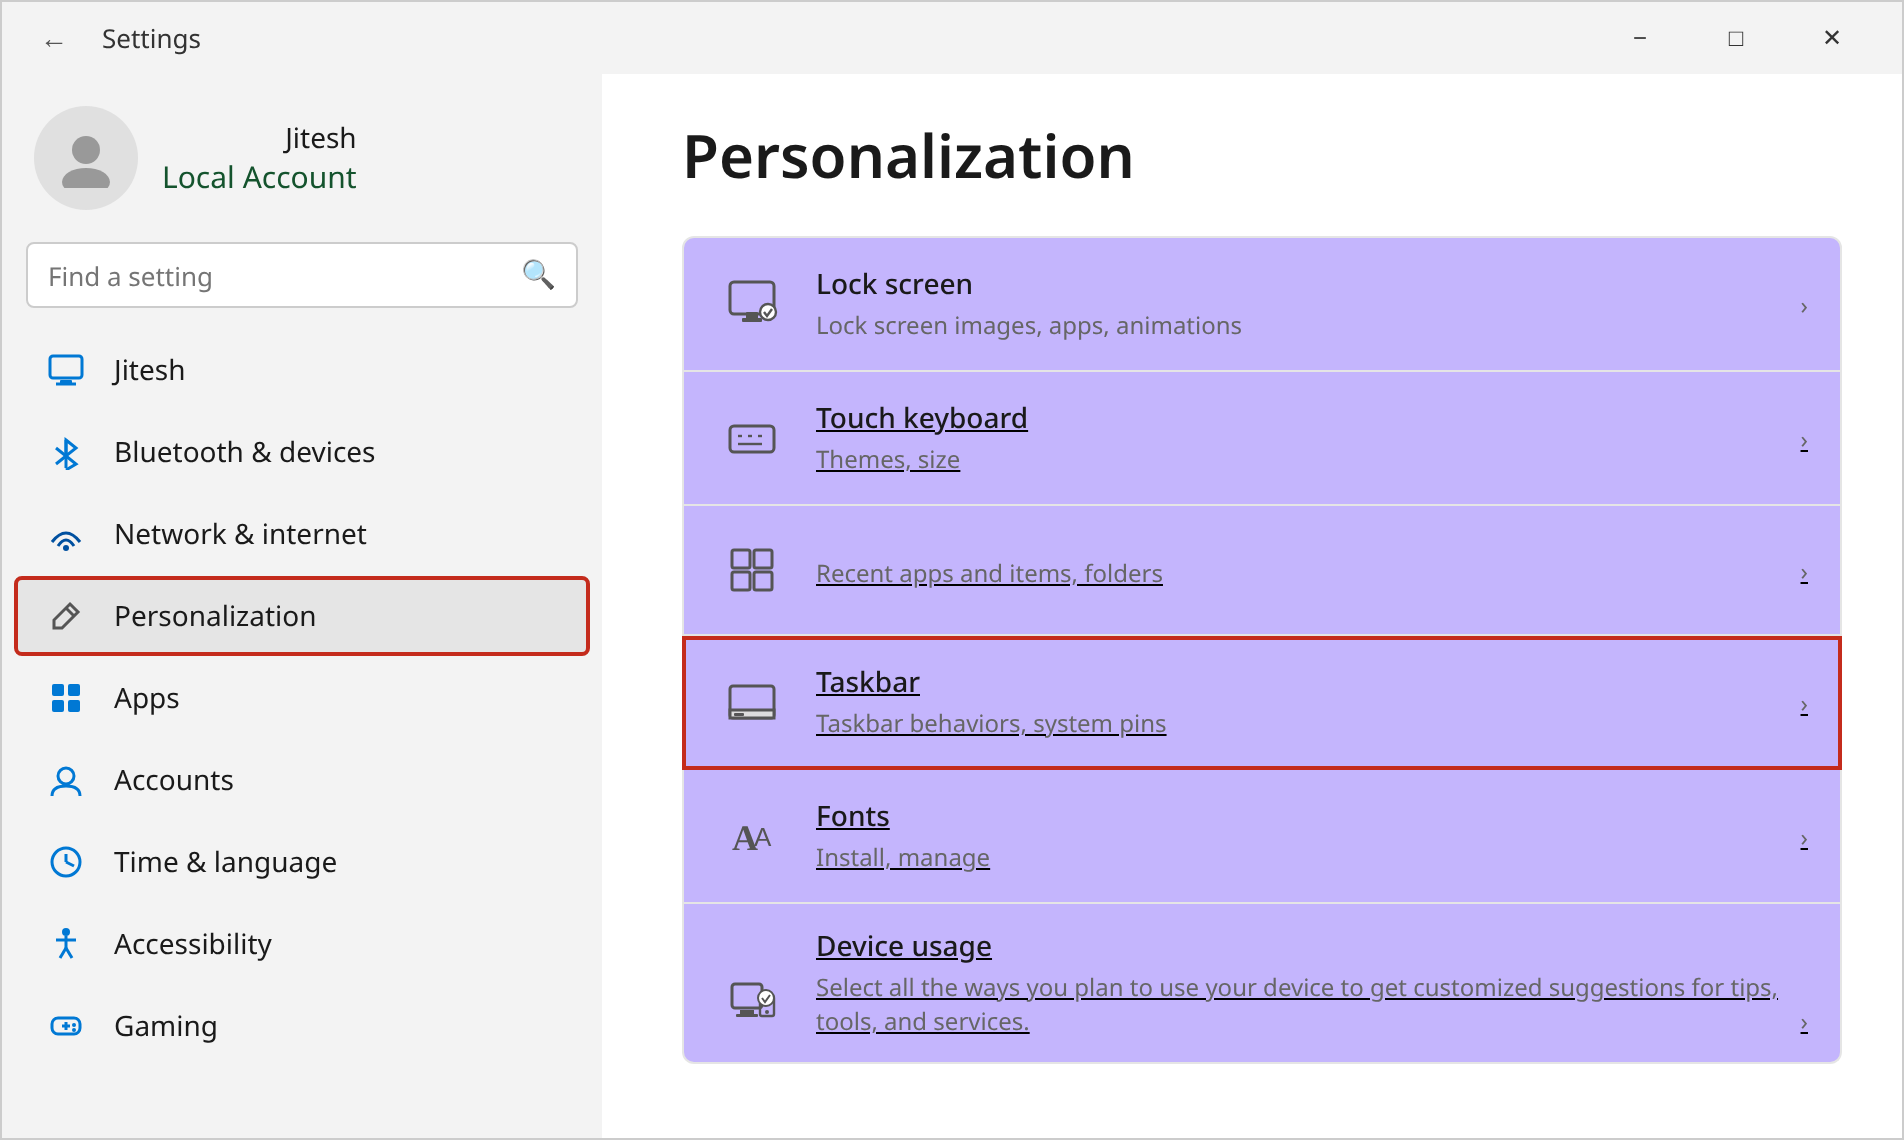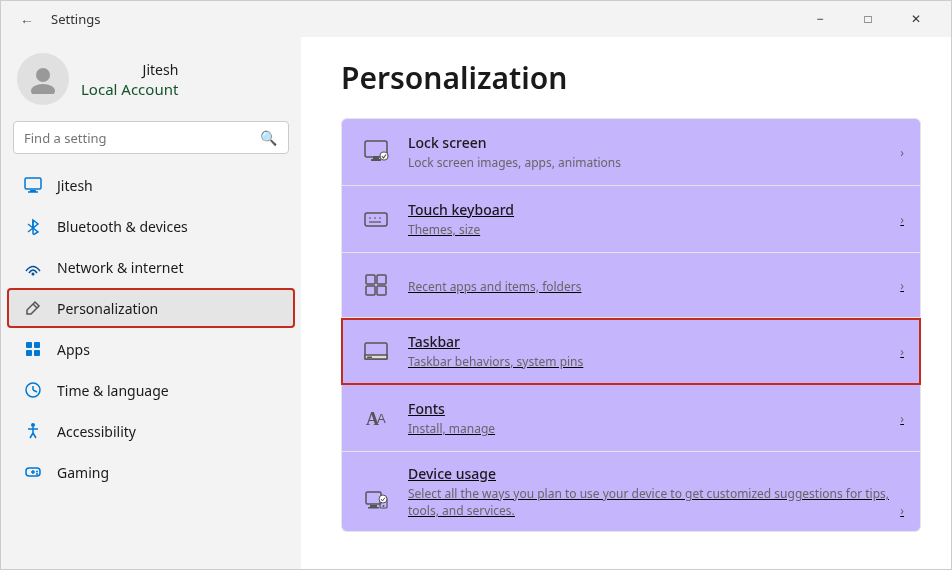--- a/index.html
+++ b/index.html
@@ -308,20 +308,29 @@
               <rect x="10" y="2" width="6" height="6" rx="1" fill="#0078d4"></rect>
               <rect x="2" y="10" width="6" height="6" rx="1" fill="#0078d4"></rect>
               <rect x="10" y="10" width="6" height="6" rx="1" fill="#0078d4"></rect>
             </svg>
           </div>
           <span>Apps</span>
         </div>
         <div class="nav-item">
           <div class="nav-icon">
             <svg width="18" height="18" viewBox="0 0 18 18" fill="none">
+              <circle cx="9" cy="7" r="4" stroke="#0078d4" stroke-width="1.5" fill="none"></circle>
+              <path d="M2 17 Q2 12 9 12 Q16 12 16 17" stroke="#0078d4" stroke-width="1.5" fill="none"></path>
+            </svg>
+          </div>
+          <span>Accounts</span>
+        </div>
+        <div class="nav-item">
+          <div class="nav-icon">
+            <svg width="18" height="18" viewBox="0 0 18 18" fill="none">
               <circle cx="9" cy="9" r="7" stroke="#0078d4" stroke-width="1.5" fill="none"></circle>
               <line x1="9" y1="5" x2="9" y2="9" stroke="#0078d4" stroke-width="1.5"></line>
               <line x1="9" y1="9" x2="13" y2="11" stroke="#0078d4" stroke-width="1.5"></line>
             </svg>
           </div>
           <span>Time &amp; language</span>
         </div>
         <div class="nav-item">
           <div class="nav-icon">
             <svg width="18" height="18" viewBox="0 0 18 18" fill="none">

